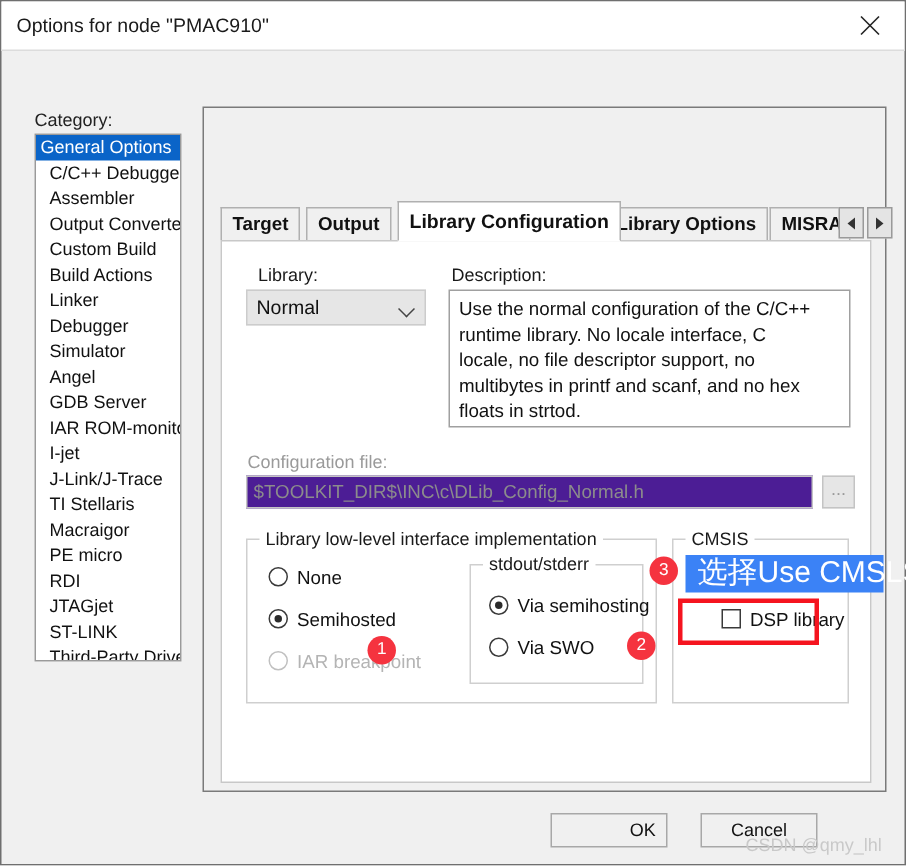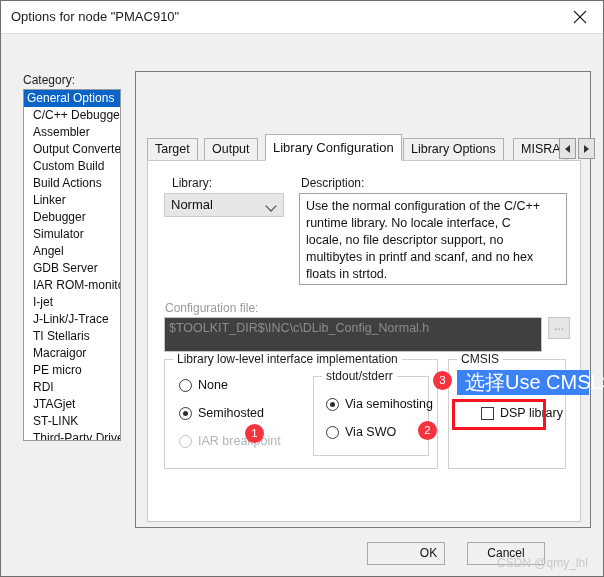--- a/index.html
+++ b/index.html
@@ -106,20 +106,21 @@
     background: #f0f0f0;
     border: 1px solid #b0b0b0;
     border-bottom: none;
     box-sizing: border-box;
     font-size: 12.5px;
     line-height: 21px;
     padding: 0 7px;
     white-space: nowrap;
     color: #111;
     cursor: pointer;
+    font-weight: bold;
   }
   .tab.active {
     top: 0px;
     height: 27px;
     line-height: 25px;
     background: #ffffff;
     border: 1px solid #b0b0b0;
     border-bottom: 1px solid #ffffff;
     z-index: 5;
     font-size: 13px;
@@ -203,22 +204,22 @@
   }
 
   
   #config-label {
     left: 17px; top: 140px;
     color: #9a9a9a;
   }
   #config-input {
     position: absolute;
     left: 16px; top: 156px;
-    width: 378px; height: 35px;
-    background: #404040;
+    width: 378px; height: 22px;
+    background: #4c1d95;
     border: 1px solid #c4c4c4;
     box-sizing: border-box;
     font-size: 12.5px;
     line-height: 20px;
     padding-left: 4px;
     color: #8c8c8c;
     white-space: nowrap;
     overflow: hidden;
     cursor: text;
   }
@@ -253,21 +254,21 @@
     white-space: nowrap;
   }
   #group-lowlevel { left: 16px; top: 198px; width: 274px; height: 110px; }
   #group-stdout   { left: 148px; top: 16px; width: 116px; height: 80px; }
   #group-cmsis    { left: 300px; top: 198px; width: 118px; height: 110px; }
 
   
   .opt-row {
     position: absolute;
     display: flex;
-    align-items: flex-end;
+    align-items: flex-start;
     cursor: pointer;
     white-space: nowrap;
   }
   .radio {
     width: 13px; height: 13px;
     border: 1.3px solid #3a3a3a;
     border-radius: 50%;
     box-sizing: border-box;
     margin-right: 6px;
     position: relative;

